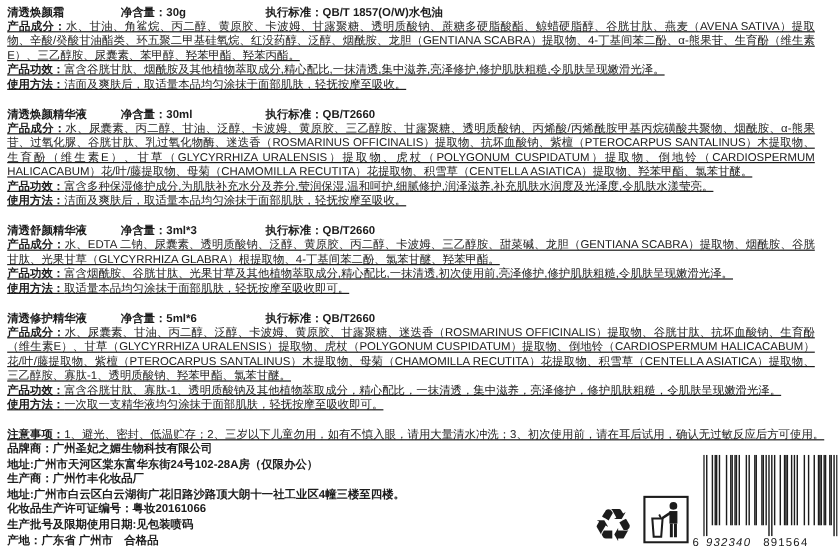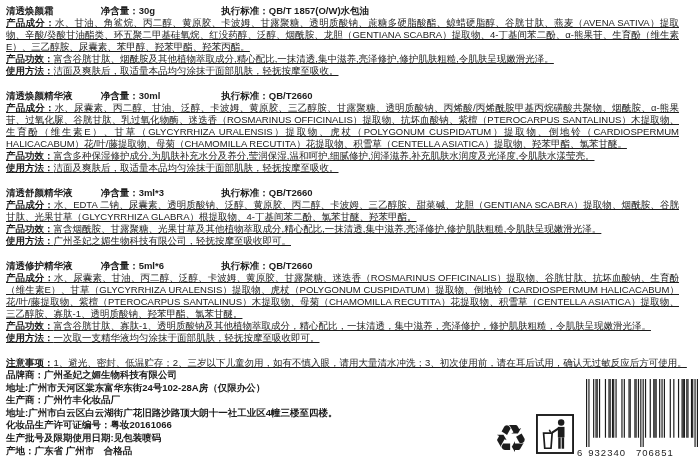--- a/index.html
+++ b/index.html
@@ -30,21 +30,21 @@
   .tidyman{position:absolute;right:124px;bottom:2px;}
   .barcode{position:absolute;right:0;bottom:2px;width:112px;height:78px;}
   .barcode svg{display:block;position:absolute;top:0;left:0;}
   .bc-digits{
     position:absolute;left:-9px;right:0;bottom:-1px;height:11px;
     font-size:9.5px;line-height:11px;letter-spacing:1px;
     display:flex;align-items:flex-end;
   }
   .bc-digits .d0{margin-right:4px;}
   .bc-digits .grp{background:#ffffff;padding:0 1px;}
-  .bc-digits .g1{margin-right:8px;}
+  .bc-digits .g1{margin-right:8px;font-style:italic;}
 </style>
 </head>
 <body>
 
 <div class="page">
 
   <section class="product">
     <div class="hdr">
       <span class="pname">清透焕颜霜</span>
       <span class="hfield"><b>净含量：</b><b>30g</b></span>
@@ -66,22 +66,22 @@
     <p><b>使用方法：</b><span>洁面及爽肤后，取适量本品均匀涂抹于面部肌肤，轻抚按摩至吸收。</span></p>
   </section>
 
   <section class="product">
     <div class="hdr">
       <span class="pname">清透舒颜精华液</span>
       <span class="hfield"><b>净含量：</b><b>3ml*3</b></span>
       <span class="hfield"><b>执行标准：</b><b>QB/T2660</b></span>
     </div>
     <p><b>产品成分：</b><span>水、EDTA 二钠、尿囊素、透明质酸钠、泛醇、黄原胶、丙二醇、卡波姆、三乙醇胺、甜菜碱、龙胆（GENTIANA SCABRA）提取物、烟酰胺、谷胱甘肽、光果甘草（GLYCYRRHIZA GLABRA）根提取物、4-丁基间苯二酚、氯苯甘醚、羟苯甲酯。</span></p>
-    <p><b>产品功效：</b><span>富含烟酰胺、甘露聚糖、光果甘草及其他植物萃取成分,精心配比,一抹清透,集中滋养,亮泽修护,修护肌肤粗糙,令肌肤呈现嫩滑光泽。</span></p>
-    <p><b>使用方法：</b><span>广州圣妃之媚生物科技有限公司，轻抚按摩至吸收即可。</span></p>
+    <p><b>产品功效：</b><span>富含烟酰胺、谷胱甘肽、光果甘草及其他植物萃取成分,精心配比,一抹清透,初次使用前,亮泽修护,修护肌肤粗糙,令肌肤呈现嫩滑光泽。</span></p>
+    <p><b>使用方法：</b><span>取适量本品均匀涂抹于面部肌肤，轻抚按摩至吸收即可。</span></p>
   </section>
 
   <section class="product">
     <div class="hdr">
       <span class="pname">清透修护精华液</span>
       <span class="hfield"><b>净含量：</b><b>5ml*6</b></span>
       <span class="hfield"><b>执行标准：</b><b>QB/T2660</b></span>
     </div>
     <p><b>产品成分：</b><span>水、尿囊素、甘油、丙二醇、泛醇、卡波姆、黄原胶、甘露聚糖、迷迭香（ROSMARINUS OFFICINALIS）提取物、谷胱甘肽、抗坏血酸钠、生育酚（维生素E）、甘草（GLYCYRRHIZA URALENSIS）提取物、虎杖（POLYGONUM CUSPIDATUM）提取物、倒地铃（CARDIOSPERMUM HALICACABUM）花/叶/藤提取物、紫檀（PTEROCARPUS SANTALINUS）木提取物、母菊（CHAMOMILLA RECUTITA）花提取物、积雪草（CENTELLA ASIATICA）提取物、三乙醇胺、寡肽-1、透明质酸钠、羟苯甲酯、氯苯甘醚。</span></p>
     <p><b>产品功效：</b><span>富含谷胱甘肽、寡肽-1、透明质酸钠及其他植物萃取成分，精心配比，一抹清透，集中滋养，亮泽修护，修护肌肤粗糙，令肌肤呈现嫩滑光泽。</span></p>
@@ -156,18 +156,18 @@
           <rect x="85" y="0" width="1" height="57" fill="#1c1c1c"></rect>
           <rect x="86" y="0" width="1" height="57" fill="#1c1c1c"></rect>
           <rect x="89" y="0" width="1" height="57" fill="#1c1c1c"></rect>
           <rect x="90" y="0" width="1" height="57" fill="#1c1c1c"></rect>
           <rect x="92" y="0" width="1" height="66" fill="#1c1c1c"></rect>
           <rect x="94" y="0" width="1" height="66" fill="#1c1c1c"></rect>
         </svg>
       <span class="bc-digits">
         <span class="d0">6</span>
         <span class="grp g1">932340</span>
-        <span class="grp">706851</span>
+        <span class="grp">891564</span>
       </span>
     </span>
   </div>
 
 </div>
 
 </body></html>

